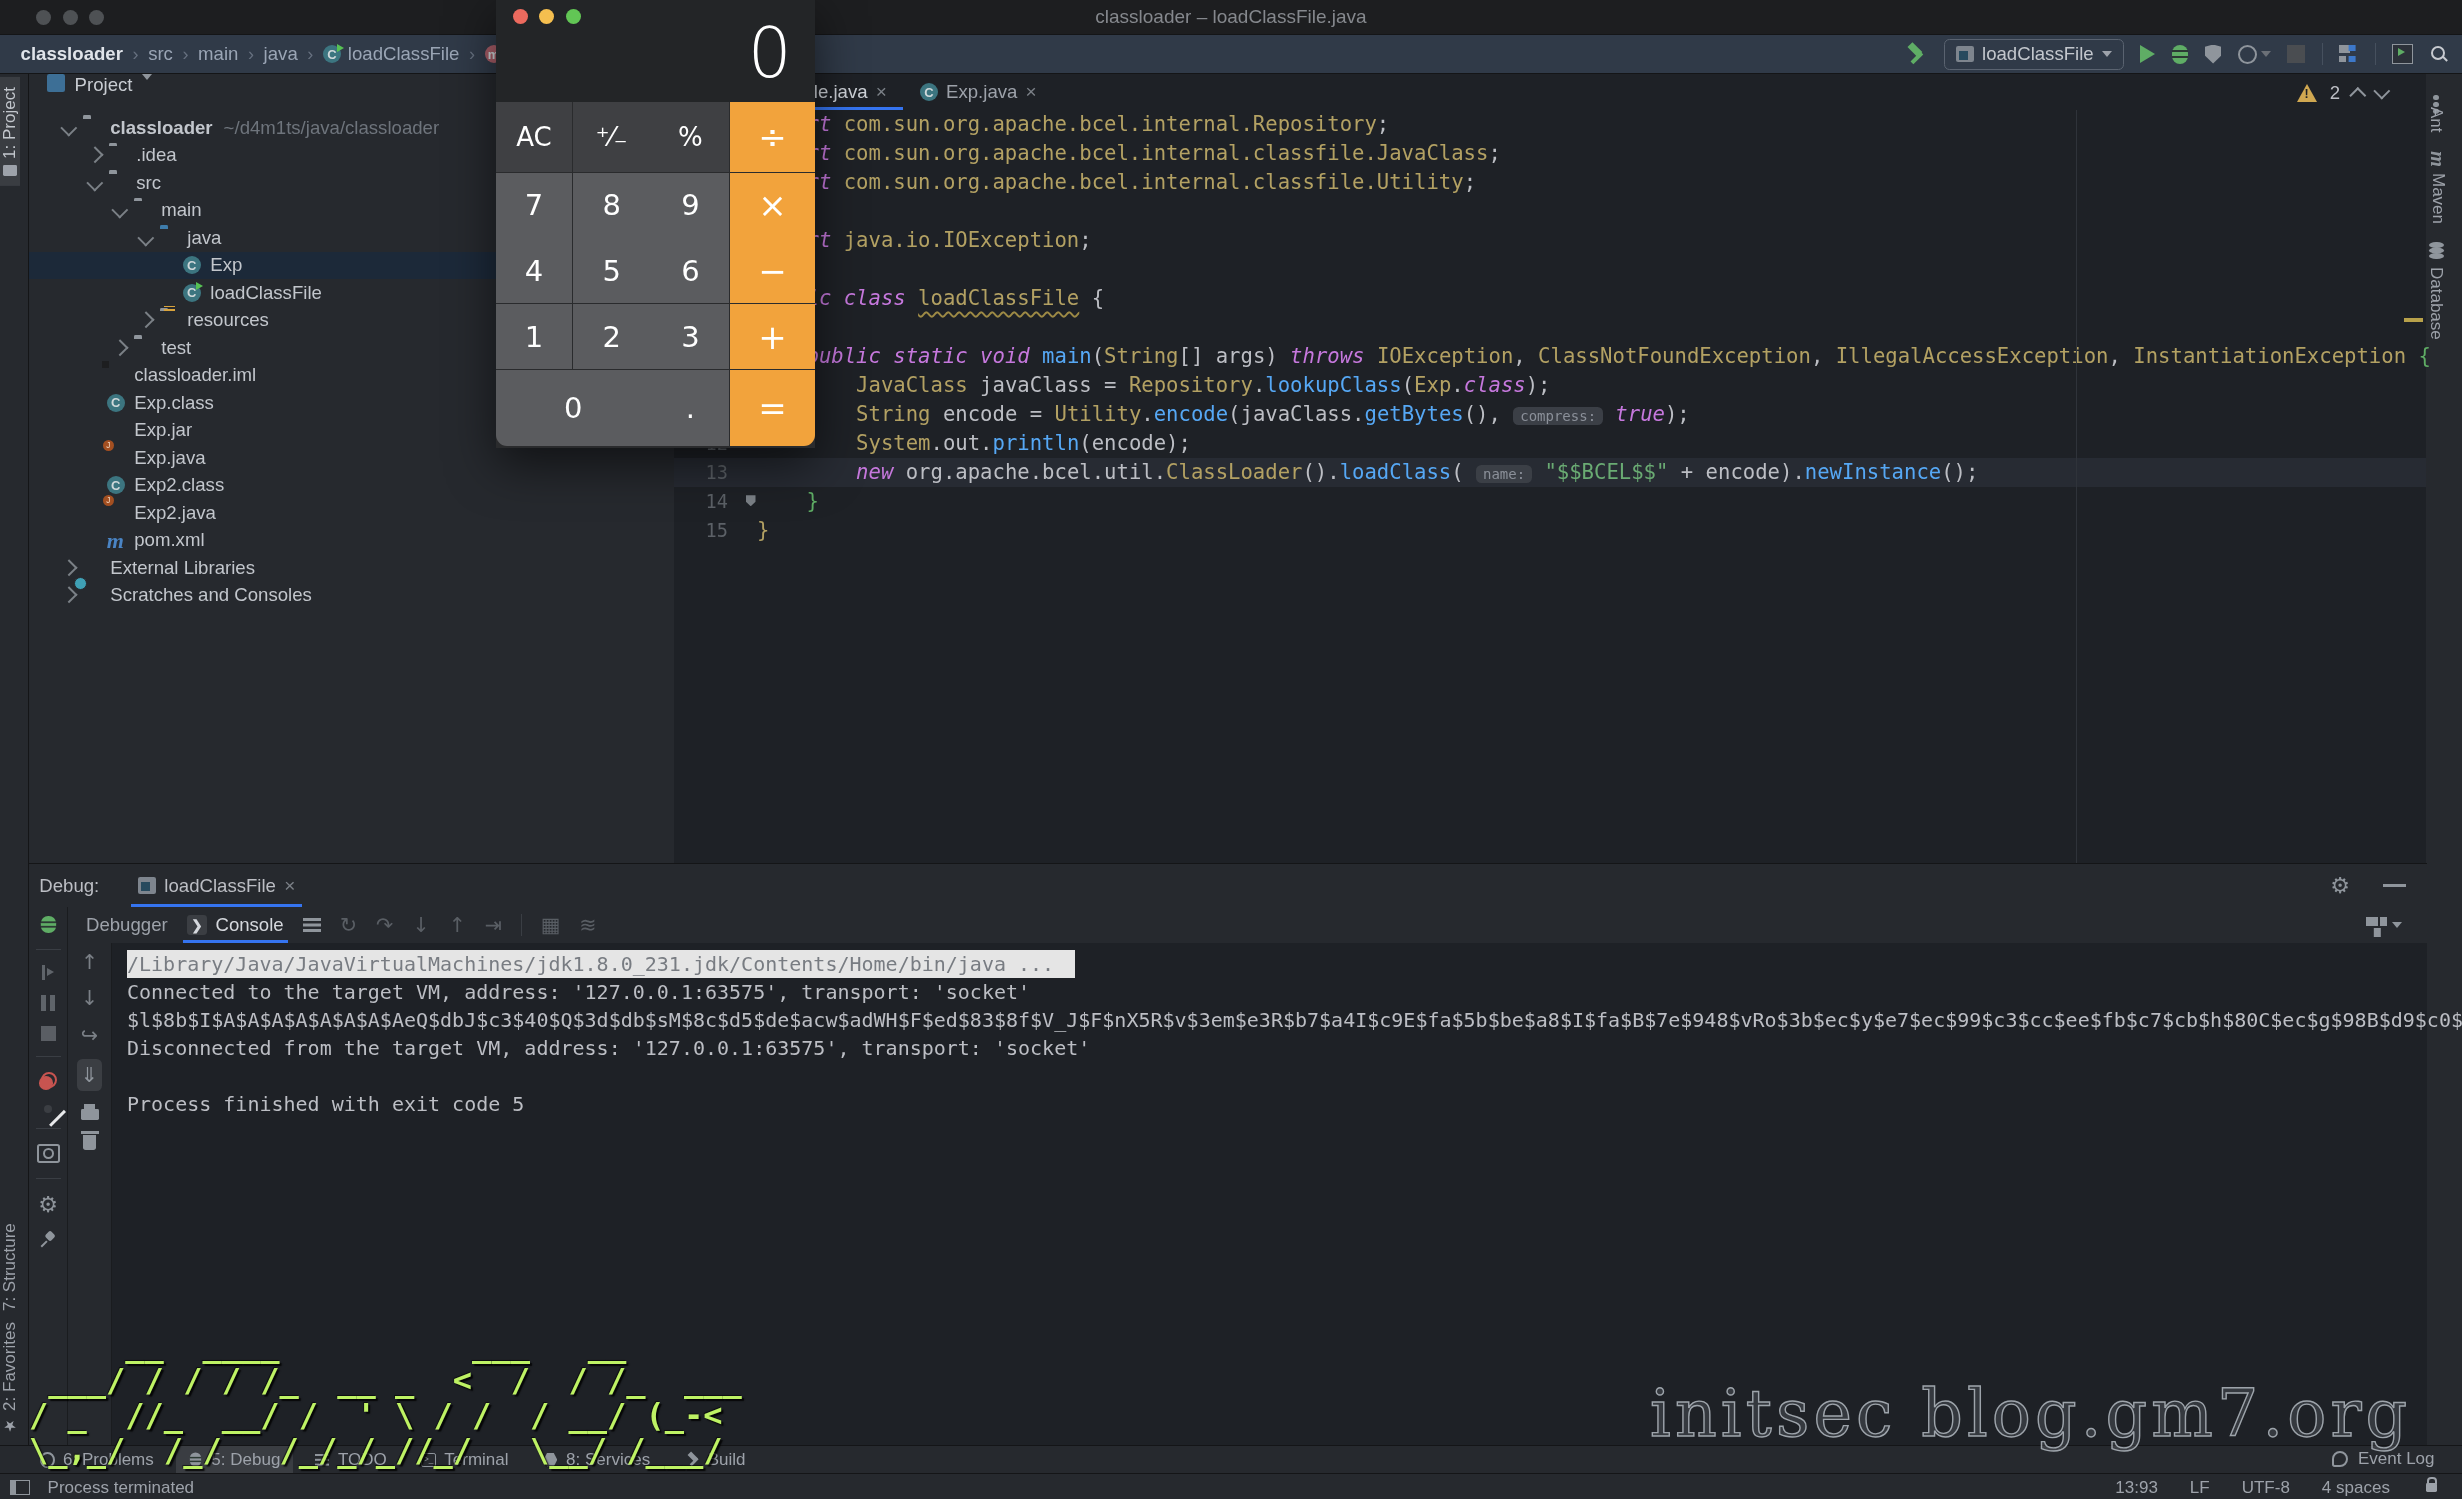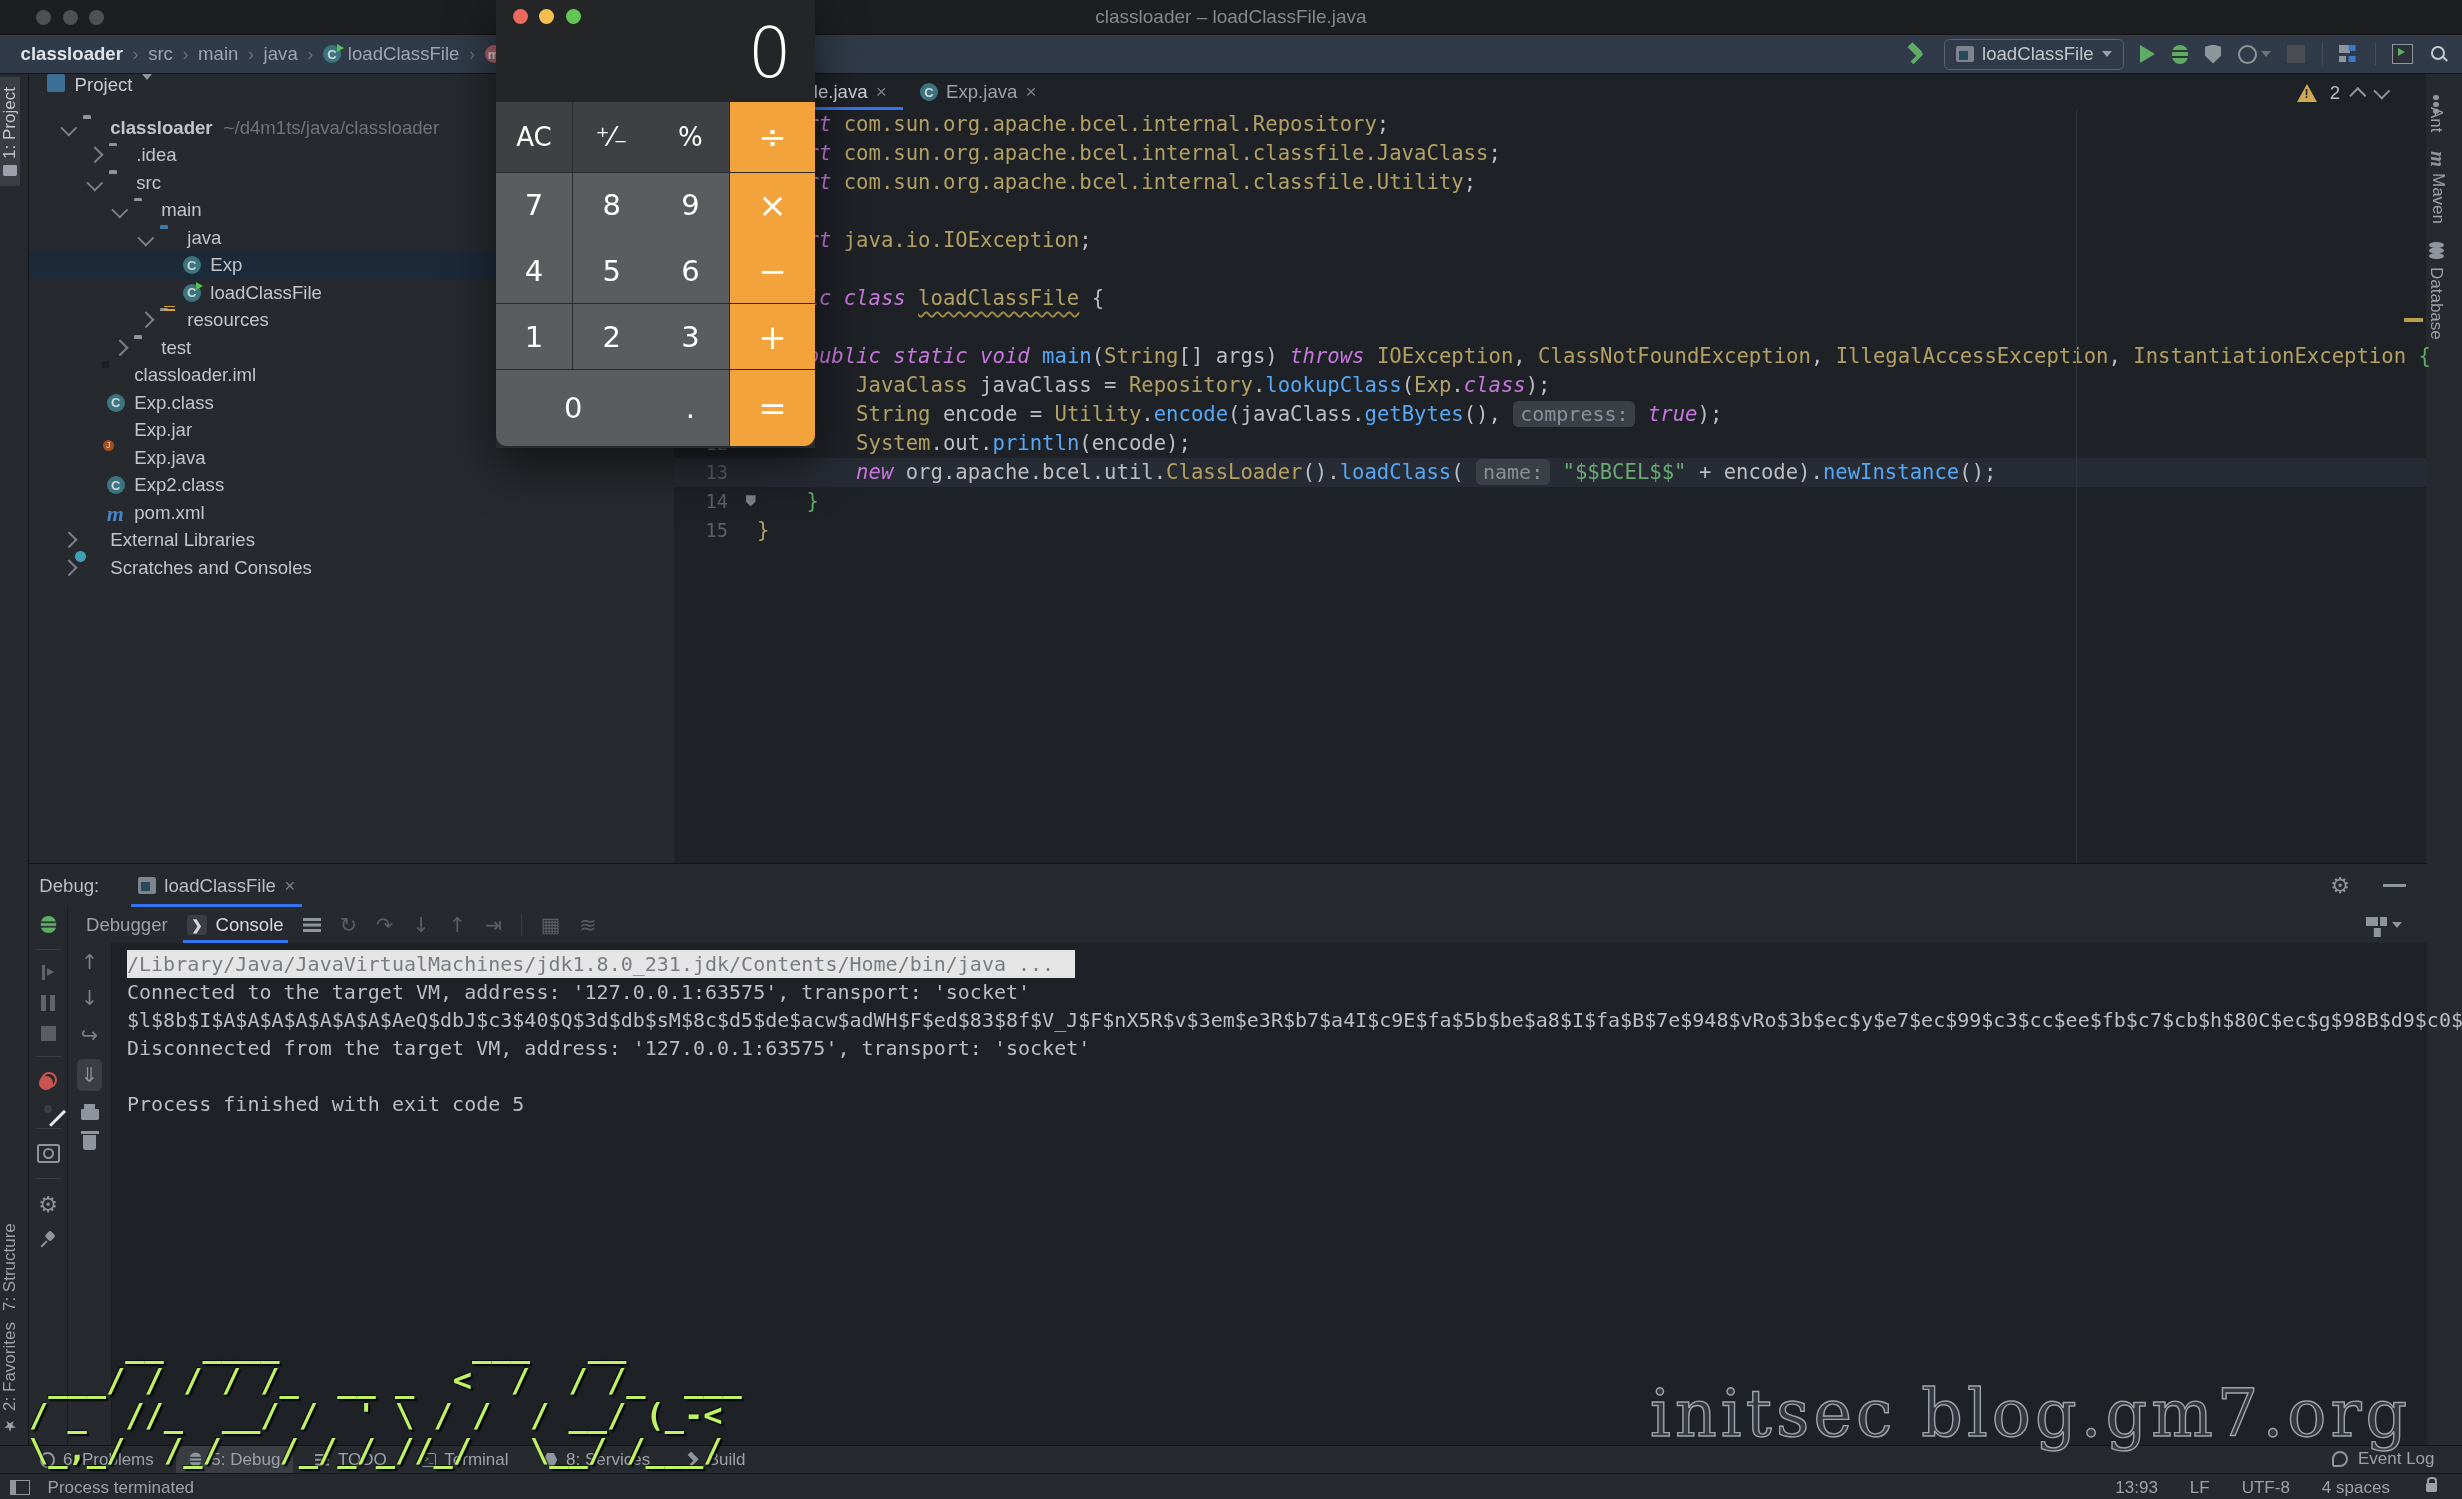--- a/index.html
+++ b/index.html
@@ -116,21 +116,21 @@
   .gutmark{position:absolute;right:-11px;top:8.2px;width:9.6px;height:11px;background:#7b8187;
         clip-path:polygon(0 0,100% 0,100% 60%,50% 100%,0 60%);}
   .ctxt{padding-left:12.4px;}
   .tok-d{color:#bcbec4;}
   .tok-k{color:#c678dd;font-style:italic;}
   .tok-c{color:#b3a163;}
   .tok-m{color:#56a8f5;}
   .tok-s{color:#6aab73;}
   .tok-g{color:#5fad65;}
   .tok-u{color:#b3a163;text-decoration:underline wavy #9d8a45;text-underline-offset:5.5px;}
-  .tok-chip{background:#3b3f46;color:#8b9099;border-radius:5.5px;padding:0.7px 6.9px;font-size:20px;}
+  .tok-chip{background:#3b3f46;color:#8b9099;border-radius:5.5px;padding:0.7px 6.9px;font-size:14px;}
   #guide{left:1402px;top:36px;bottom:0;width:0.7px;background:#2f333a;}
   #warnwidget{right:38px;top:8.2px;display:flex;align-items:center;gap:12.4px;font-size:18.6px;color:#bcbec4;}
   .warn-tri{width:0;height:0;border-left:10.3px solid transparent;border-right:10.3px solid transparent;
        border-bottom:18px solid #d0a851;position:relative;}
   .warn-tri:after{content:"!";position:absolute;left:-2.7px;top:2.7px;color:#1e2126;font-size:12.4px;font-weight:bold;}
   .wchev{width:9.6px;height:9.6px;border-right:2.1px solid #8f959c;border-bottom:2.1px solid #8f959c;}
   .wchev.up{transform:rotate(-135deg);margin-top:5.5px;}
   .wchev.dn{transform:rotate(45deg);margin-bottom:5.5px;}
   #ymark{right:2.7px;top:244px;width:19px;height:4.1px;background:#b8a14a;}
 
@@ -408,20 +408,25 @@
         </div>
         <div class="trow" style="padding-left: 60px;">
           <span class="chev none"></span>
           <span class="ticon">
             <span class="cicon">C</span>
           </span>
           <span>Exp2.class</span>
         </div>
         <div class="trow" style="padding-left: 60px;">
           <span class="chev none"></span>
+          <span class="ticon"><span class="fdoc java"></span></span>
+          <span>Exp2.java</span>
+        </div>
+        <div class="trow" style="padding-left: 60px;">
+          <span class="chev none"></span>
           <span class="ticon"><span class="mavm">m</span></span>
           <span>pom.xml</span>
         </div>
         <div class="trow" style="padding-left: 34px;">
           <span class="chev right"></span>
           <span class="ticon"><span class="libic" style="margin-top: 1.4px;"></span></span>
           <span>External Libraries</span>
         </div>
         <div class="trow" style="padding-left: 34px;">
           <span class="chev right"></span>

